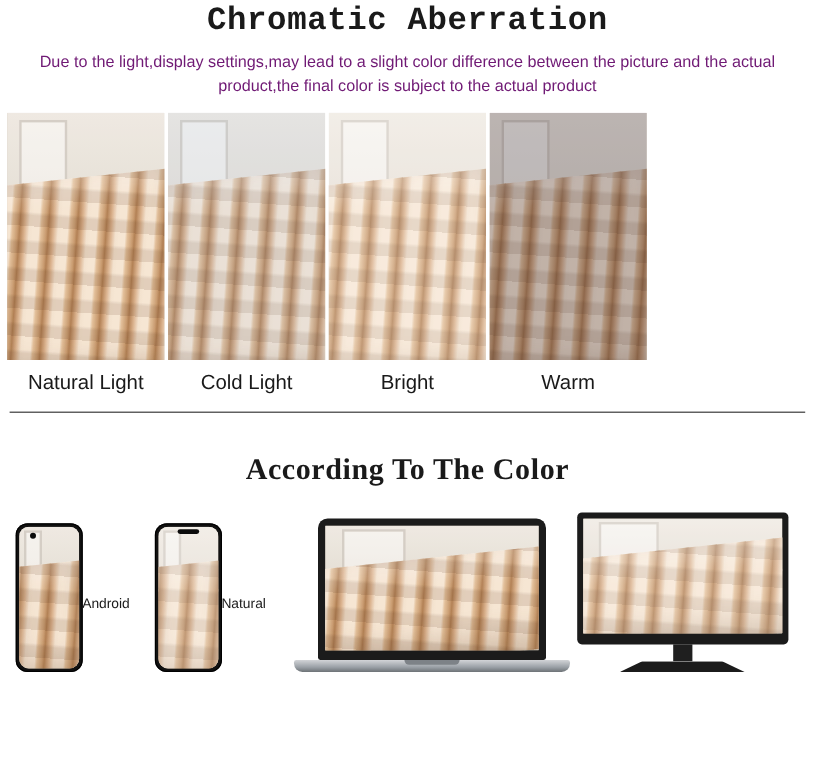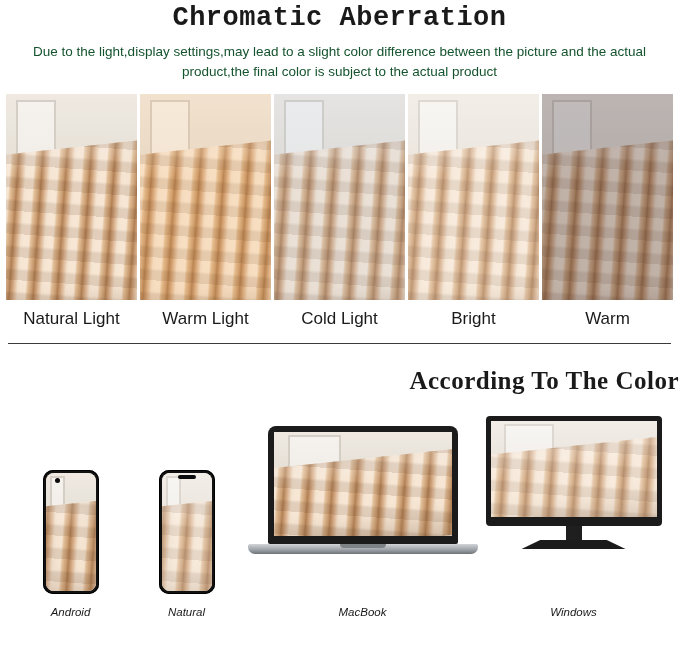--- a/index.html
+++ b/index.html
@@ -31,21 +31,21 @@
     font-size: 27px;
     margin: 0;
     padding-top: 2px;
     line-height: 32px;
     font-family: Liberation Mono, monospace;
   }
   .section-sub {
     text-align: center;
     font-size: 13.5px;
     line-height: 20px;
-    color: #14532d;
+    color: #701a75;
     margin: 6px auto 0;
   }
   #sub-chromatic {
     width: 640px;
     padding-top: 2px;
   }
 
   .strip {
     display: flex;
     gap: 3px;
@@ -73,43 +73,41 @@
 
   .divider {
     height: 1px;
     background: #3a3a3a;
     margin: 14px 8px 0;
   }
 
   
   #title-color {
     font-size: 25px;
-    margin: 0;
+    margin: 11px;
     padding-top: 22px;
     line-height: 30px;
-    text-align: right;
   }
   #sub-color {
     width: 610px;
     padding-top: 4px;
   }
 
   .devices {
     display: flex;
     align-items: flex-end;
     justify-content: center;
     gap: 0px;
     margin-top: 20px;
     padding: 0 12px;
   }
   .device-cell {
     display: flex;
-    flex-direction: column;
+    flex-direction: row;
     align-items: center;
-    font-style: italic;
   }
   .device-cell .dev-cap {
     font-size: 11.5px;
     margin-top: 12px;
     text-align: center;
   }
 
   
   .phone {
     width: 56px;
@@ -308,33 +306,20 @@
             <div class="wall"></div>
             <div class="floor"></div>
           </div>
           <div class="throw"></div>
           <div class="shade tone-natural"></div>
         </div>
       </div>
       <div class="caption">Natural Light</div>
     </div>
 
-    <div class="cell">
-      <div class="photo">
-        <div class="blanket">
-          <div class="room">
-            <div class="wall"></div>
-            <div class="floor"></div>
-          </div>
-          <div class="throw"></div>
-          <div class="shade tone-warm"></div>
-        </div>
-      </div>
-      <div class="caption">Warm Light</div>
-    </div>
 
     <div class="cell">
       <div class="photo">
         <div class="blanket">
           <div class="room">
             <div class="wall"></div>
             <div class="floor"></div>
           </div>
           <div class="throw"></div>
           <div class="shade tone-cold"></div>

